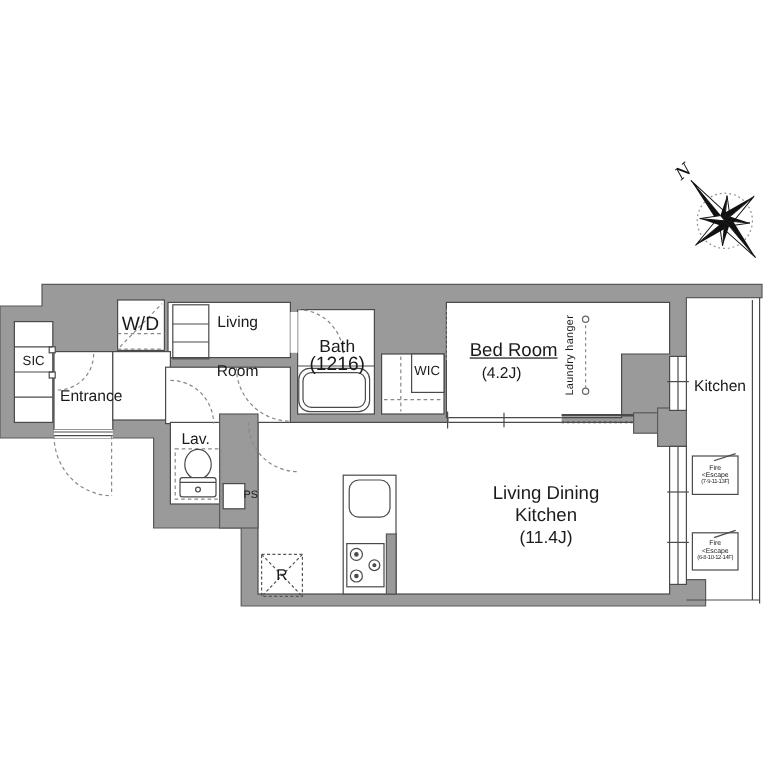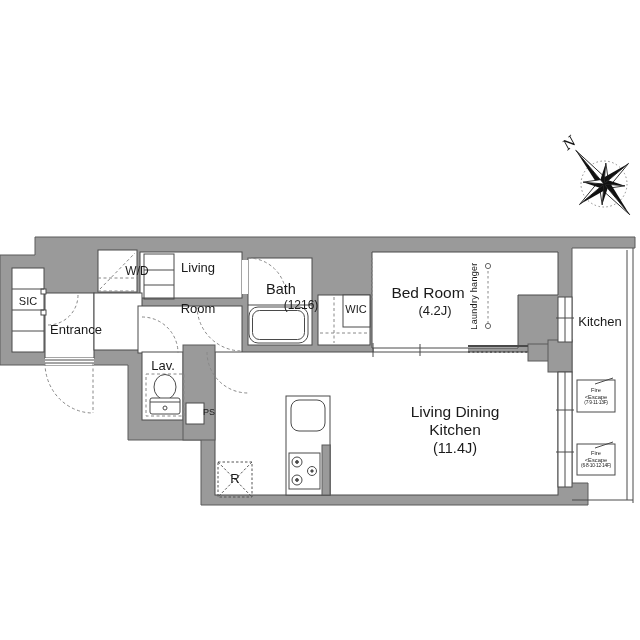--- a/index.html
+++ b/index.html
@@ -1,21 +1,21 @@
 <!DOCTYPE html>
 <html><head>
 <meta charset="utf-8">
 <style>
   html,body{margin:0;padding:0;background:#fff;}
   .stage{position:relative;width:640px;height:640px;background:#fff;overflow:hidden;
          font-family:"Liberation Sans",sans-serif;color:#1a1a1a;}
   svg{position:absolute;left:0;top:0;}
   .lbl{position:absolute;transform:translate(-50%,-50%);white-space:nowrap;
        text-align:center;color:#1a1a1a;line-height:1.05;}
-  .s14{font-size:14.5px;} .s13{font-size:13px;} .s12{font-size:12px;margin-left:20px;}
+  .s14{font-size:14.5px;} .s13{font-size:13px;} .s12{font-size:16px;}
   .s11{font-size:11px;} .s15{font-size:15.5px;}
   .rot{transform:translate(-50%,-50%) rotate(-90deg);font-size:9px;letter-spacing:.3px;}
   .tiny{font-size:7px;line-height:1.08;transform:translate(-50%,-50%) scale(0.82);}
   .tiny .t3{font-size:6px;letter-spacing:-0.4px;}
   .ps{font-size:9px;}
 </style>
 </head>
 <body>
 
 <div class="stage">
@@ -208,22 +208,22 @@
 </svg>
 
 <div class="lbl s11" style="left:28px;top:302px;text-align:center;">SIC</div>
 <div class="lbl s13" style="left:70px;top:330px;padding-left:12px;">Entrance</div>
 <div class="lbl s12" style="left:117px;top:271px;">W/D</div>
 <div class="lbl s13" style="left:198px;top:268px;">Living</div>
 <div class="lbl s13" style="left:198px;top:284px;margin-top:25px;">Room</div>
 <div class="lbl s14" style="left:281px;top:290px;">Bath</div>
 <div class="lbl s12" style="left:281px;top:305px;">(1216)</div>
 <div class="lbl s11" style="left:356px;top:310px;">WIC</div>
-<div class="lbl s15" style="left:428px;top:293px;">Bed Room</div>
-<div class="lbl s13" style="left:435px;top:311px;">(4.2J)</div>
+<div class="lbl s15" style="left:428px;top:293px;text-decoration:underline;">Bed Room</div>
+<div class="lbl s13" style="left:418px;top:311px;">(4.2J)</div>
 <div class="lbl rot" style="left:475px;top:296px;">Laundry hanger</div>
 <div class="lbl s13" style="left:163px;top:366px;">Lav.</div>
 <div class="lbl ps" style="left:195px;top:413px;padding-left:28px;">PS</div>
 <div class="lbl s13" style="left:235px;top:479px;">R</div>
 <div class="lbl s15" style="left:455px;top:412px;">Living Dining</div>
 <div class="lbl s15" style="left:455px;top:430px;">Kitchen</div>
 <div class="lbl s14" style="left:455px;top:449px;">(11.4J)</div>
 <div class="lbl s13" style="left:600px;top:322px;">Kitchen</div>
 
 <div class="lbl tiny" style="left:596px;top:396px;">

